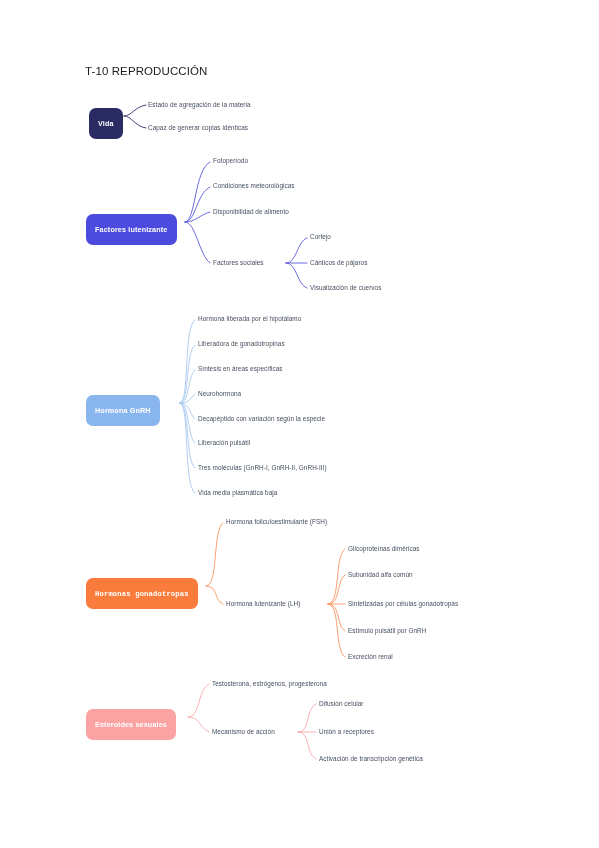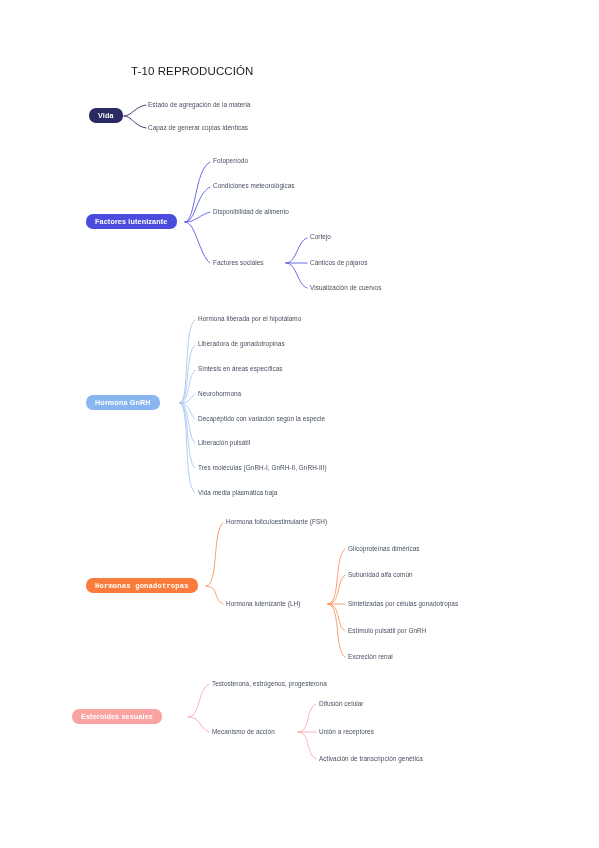--- a/index.html
+++ b/index.html
@@ -19,37 +19,36 @@
     overflow: hidden;
   }
   #doc-title {
     position: absolute;
     left: 85px;
     top: 65px;
     font-size: 11.5px;
     color: #1c1c1c;
     letter-spacing: 0.1px;
     white-space: nowrap;
-    margin-left: 46px;
   }
   
   #wires {
     position: absolute;
     left: 0;
     top: 0;
     width: 599px;
     height: 848px;
     pointer-events: none;
   }
   .root-node {
     position: absolute;
     display: flex;
     align-items: center;
     justify-content: center;
-    height: 15px;
+    height: 31px;
     padding: 0 9px;
     border-radius: 7px;
     font-size: 7.2px;
     font-weight: bold;
     color: #ffffff;
     white-space: nowrap;
     letter-spacing: 0.15px;
     box-sizing: border-box;
   }
   .branch-label {
@@ -130,21 +129,21 @@
   </div>
 
   <div class="root-node" style="left:86px; top:395px; background:#8ab6f0;">
     <span>Hormona GnRH</span>
   </div>
 
   <div class="root-node" style="left:86px; top:578px; background:#f97c3c;font-family:Liberation Mono, monospace;">
     <span>Hormonas gonadotropas</span>
   </div>
 
-  <div class="root-node" style="left:72px; top:709px; background:#fba3a3;">
+  <div class="root-node" style="left:86px; top:709px; background:#fba3a3;">
     <span>Esteroides sexuales</span>
   </div>
 
   <div class="branch-label" style="left:148px; top:102px;">Estado de agregación de la materia</div>
   <div class="branch-label" style="left:148px; top:125px;">Capaz de generar copias idénticas</div>
 
   <div class="branch-label" style="left:213px; top:158px;">Fotoperíodo</div>
   <div class="branch-label" style="left:213px; top:183px;">Condiciones meteorológicas</div>
   <div class="branch-label" style="left:213px; top:209px;">Disponibilidad de alimento</div>
   <div class="branch-label mid" style="left:213px; top:260px;">Factores sociales</div>

